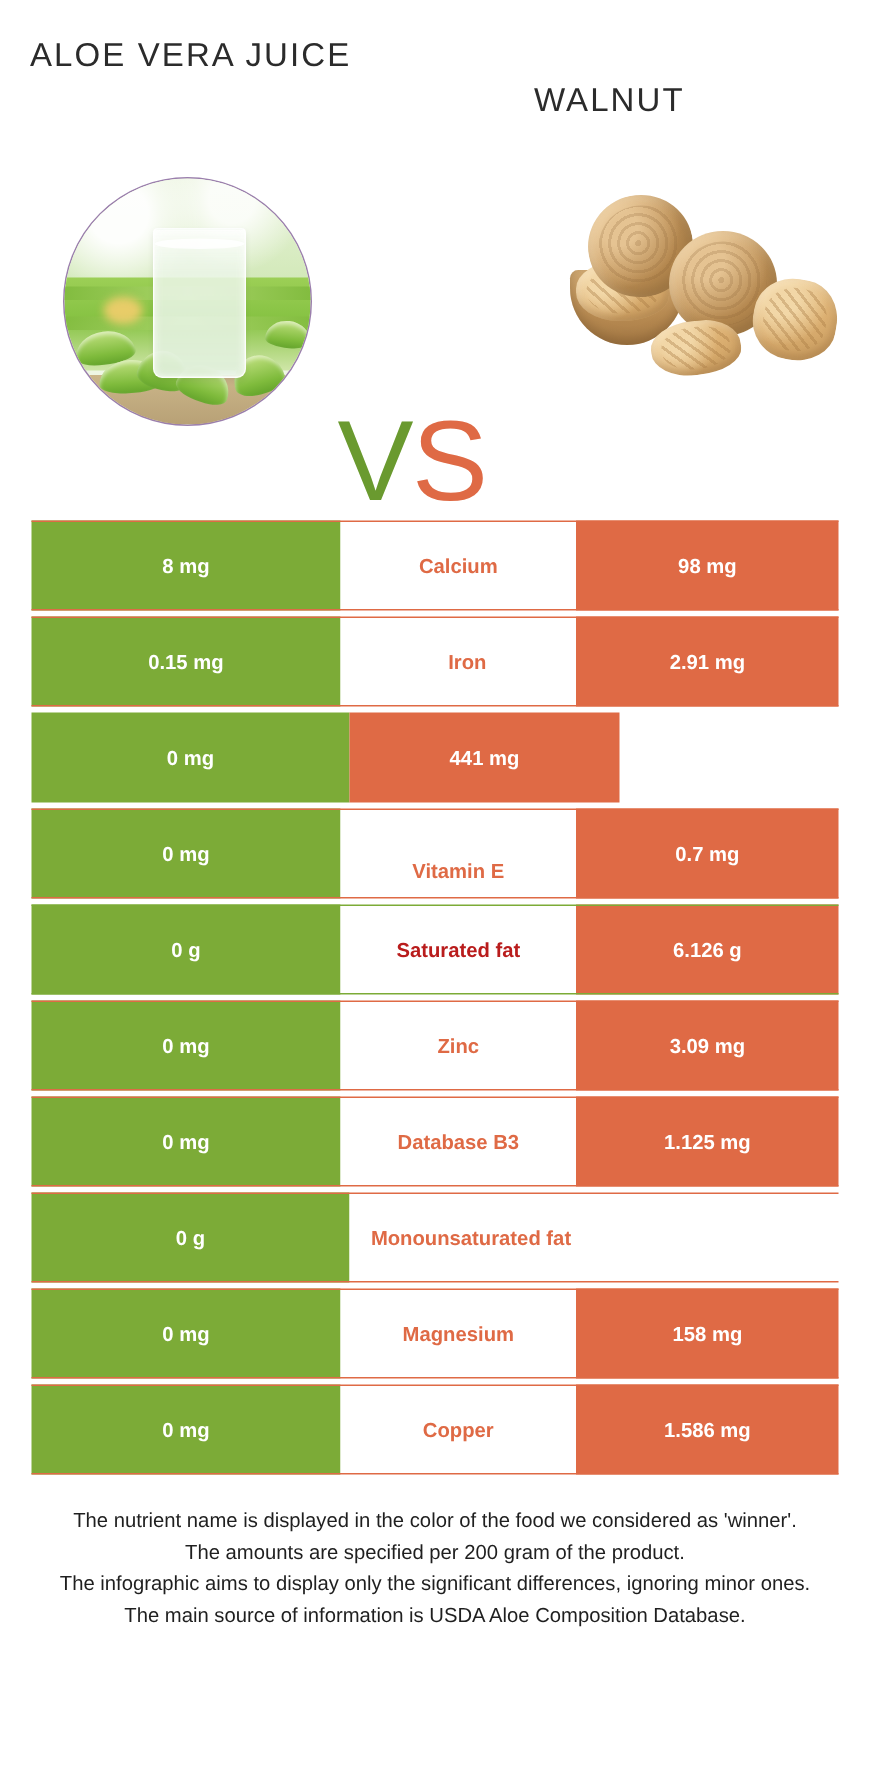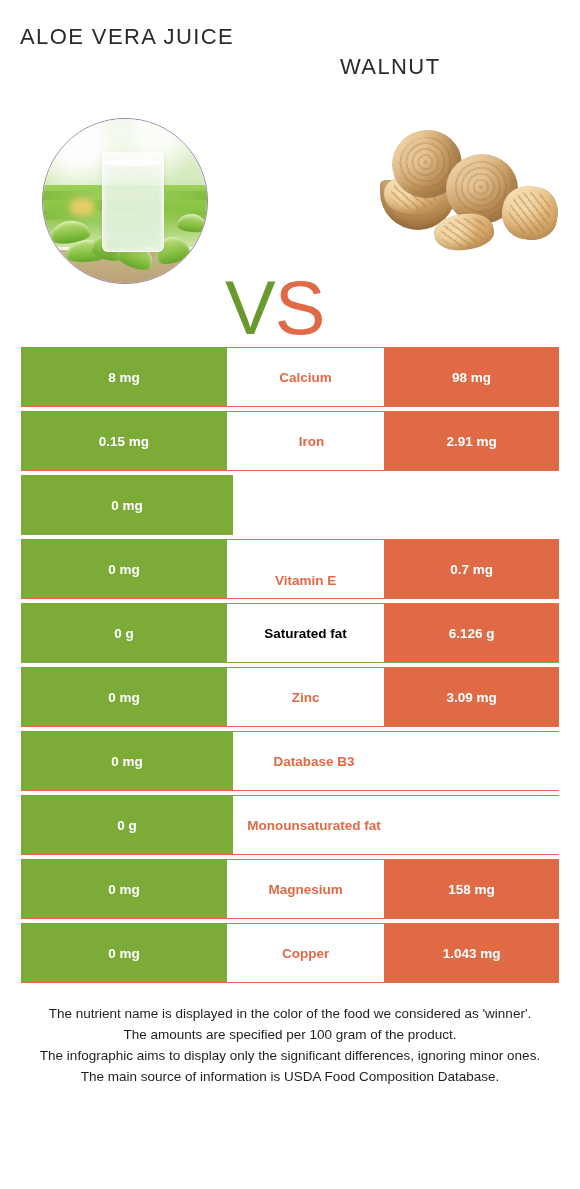--- a/index.html
+++ b/index.html
@@ -16,21 +16,21 @@
   .title {
     position:absolute;
     font-weight:300;
     font-size:22px;
     letter-spacing:1.4px;
     color:#2b2b2b;
     line-height:1.32;
     text-transform:uppercase;
   }
   .title-left  { left:20px;  top:22px; width:220px; }
-  .title-right { right:20px; top:52px; width:220px; }
+  .title-right { right:4px; top:52px; width:220px; }
 
   
   .hero { position:relative; height:230px; }
 
   .circle-photo {
     position:absolute; left:42px; top:8px;
     width:166px; height:166px;
     border-radius:50%;
     border:1px solid #9b7fad;
     overflow:hidden;
@@ -216,34 +216,35 @@
         <div class="cell cell-left">0.15 mg</div>
         <div class="cell cell-mid">
           <span class="nutrient" style="color: rgb(223, 106, 69); margin-left: 12px;">Iron</span>
           <div class="sep-top" style="background: rgb(223, 106, 69);"></div>
           <div class="sep-bot" style="background: rgb(223, 106, 69);"></div>
         </div>
         <div class="cell cell-right">2.91 mg</div>
       </div>
       <div class="row">
         <div class="cell cell-left">0 mg</div>
+        <div class="cell cell-right">441 mg</div>
       </div>
       <div class="row">
         <div class="cell cell-left">0 mg</div>
         <div class="cell cell-mid">
           <span class="nutrient" style="color: rgb(223, 106, 69); margin-top: 22px;">Vitamin E</span>
           <div class="sep-top" style="background: rgb(223, 106, 69);"></div>
           <div class="sep-bot" style="background: rgb(223, 106, 69);"></div>
         </div>
         <div class="cell cell-right">0.7 mg</div>
       </div>
       <div class="row">
         <div class="cell cell-left">0 g</div>
         <div class="cell cell-mid">
-          <span class="nutrient" style="color: #000000;">Saturated fat</span>
+          <span class="nutrient" style="color: #b91c1c;">Saturated fat</span>
           <div class="sep-top" style="background: rgb(124, 171, 55);"></div>
           <div class="sep-bot" style="background: rgb(124, 171, 55);"></div>
         </div>
         <div class="cell cell-right">6.126 g</div>
       </div>
       <div class="row">
         <div class="cell cell-left">0 mg</div>
         <div class="cell cell-mid">
           <span class="nutrient" style="color: rgb(223, 106, 69);">Zinc</span>
           <div class="sep-top" style="background: rgb(223, 106, 69);"></div>
@@ -251,20 +252,21 @@
         </div>
         <div class="cell cell-right">3.09 mg</div>
       </div>
       <div class="row">
         <div class="cell cell-left">0 mg</div>
         <div class="cell cell-mid">
           <span class="nutrient" style="color: rgb(223, 106, 69);">Database B3</span>
           <div class="sep-top" style="background: rgb(223, 106, 69);"></div>
           <div class="sep-bot" style="background: rgb(223, 106, 69);"></div>
         </div>
+        <div class="cell cell-right">1.125 mg</div>
       </div>
       <div class="row">
         <div class="cell cell-left">0 g</div>
         <div class="cell cell-mid">
           <span class="nutrient" style="color: rgb(223, 106, 69);">Monounsaturated fat</span>
           <div class="sep-top" style="background: rgb(223, 106, 69);"></div>
           <div class="sep-bot" style="background: rgb(223, 106, 69);"></div>
         </div>
       </div>
       <div class="row">
@@ -276,24 +278,24 @@
         </div>
         <div class="cell cell-right">158 mg</div>
       </div>
       <div class="row">
         <div class="cell cell-left">0 mg</div>
         <div class="cell cell-mid">
           <span class="nutrient" style="color: rgb(223, 106, 69);">Copper</span>
           <div class="sep-top" style="background: rgb(223, 106, 69);"></div>
           <div class="sep-bot" style="background: rgb(223, 106, 69);"></div>
         </div>
-        <div class="cell cell-right">1.043 mg</div>
+        <div class="cell cell-right">1.586 mg</div>
       </div>
     </div>
 
   <div class="footnote">
     <div>The nutrient name is displayed in the color of the food we considered as 'winner'.</div>
-    <div>The amounts are specified per 100 gram of the product.</div>
+    <div>The amounts are specified per 200 gram of the product.</div>
     <div>The infographic aims to display only the significant differences, ignoring minor ones.</div>
-    <div>The main source of information is USDA Food Composition Database.</div>
+    <div>The main source of information is USDA Aloe Composition Database.</div>
   </div>
 
 </div>
 
 </body></html>

